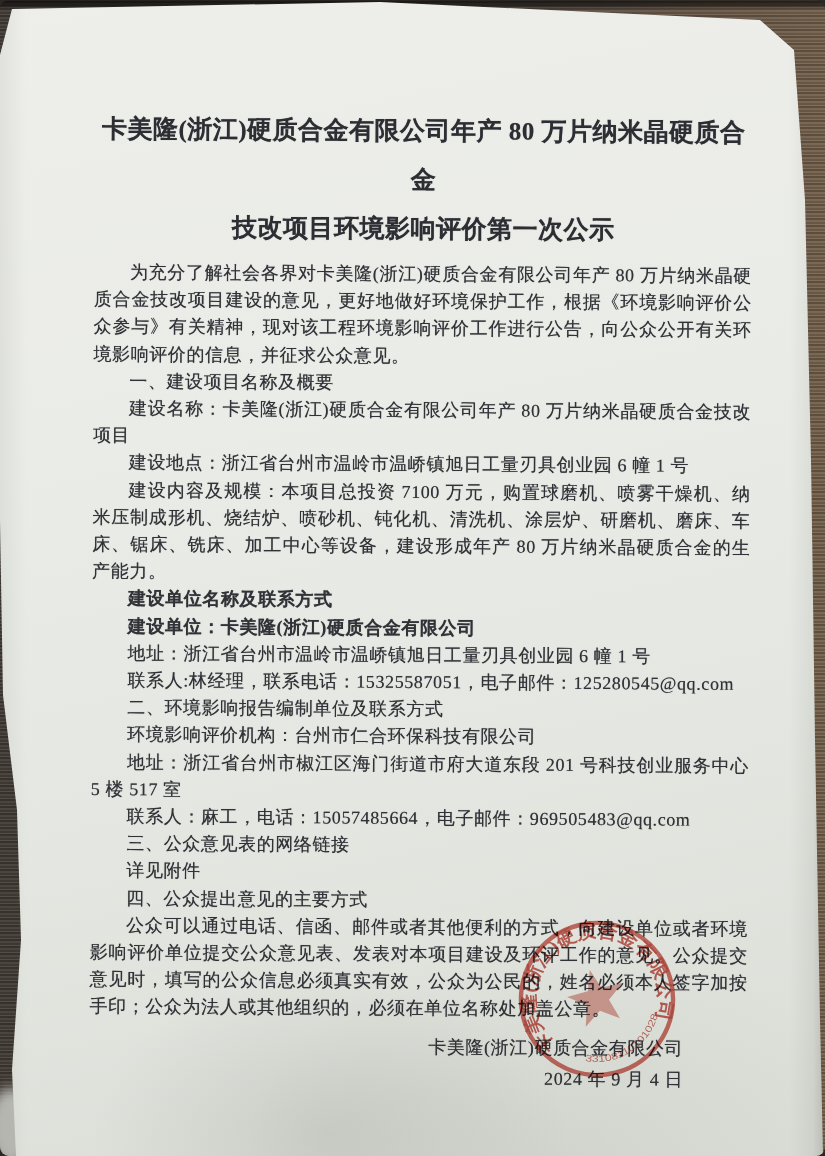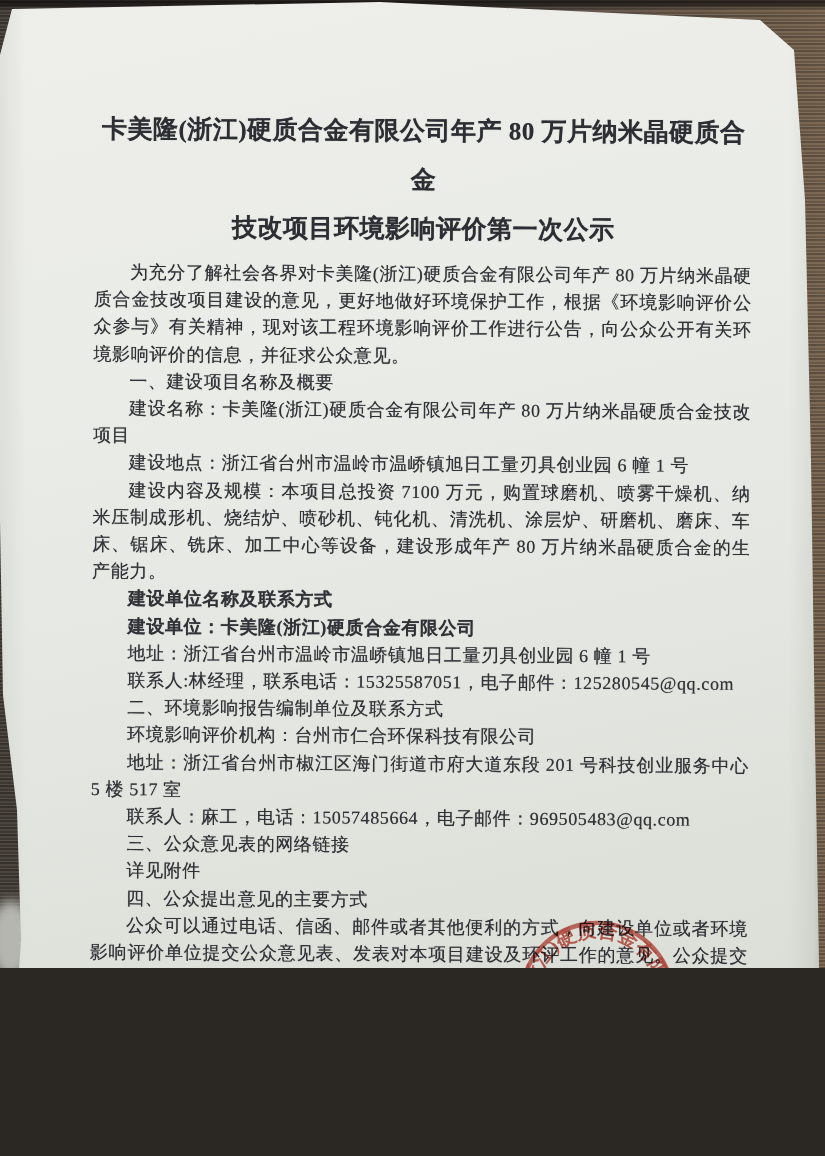--- a/index.html
+++ b/index.html
@@ -1,23 +1,24 @@
 <!DOCTYPE html>
 <html><head>
 <meta charset="utf-8">
 <title>Document</title>
 <style>
   html,body{margin:0;padding:0;background:#2b2722;}
   .frame{
-    position:relative;width:825px;height:968px;overflow:hidden;
+    position:relative;width:825px;height:1156px;overflow:hidden;
     background:
       linear-gradient(180deg, rgba(5,5,5,.6) 0px, rgba(5,5,5,.6) 5px, rgba(5,5,5,0) 9px),
       repeating-linear-gradient(180deg, rgba(255,255,255,.07) 0 1px, rgba(0,0,0,.22) 1px 3px, rgba(255,255,255,.03) 3px 5px, rgba(0,0,0,.12) 5px 7px),
       linear-gradient(90deg,#463f39 0%, #4e463e 45%, #5d5147 70%, #6e5c4b 88%, #77644f 100%);
     font-family:"Liberation Serif","DejaVu Serif",serif;
+    border-radius:9px;
   }
   .desk-light-patch{
     position:absolute;left:-12px;bottom:-10px;width:46px;height:78px;
     background:#b5b6b0;filter:blur(6px);border-radius:50%;
   }
   .paper{
     position:absolute;inset:0;
     clip-path:polygon(12px 9px, 380px 2px, 760px 20px, 794px 50px, 805px 200px, 811px 460px, 815px 740px, 820px 1020px, 823px 1156px, 16px 1156px, 12px 1070px, 21px 940px, 17px 810px, 3px 695px, 0px 520px, 0px 55px);
     background:
       radial-gradient(ellipse 340px 230px at 330px 1135px, rgba(98,104,94,.17), rgba(98,104,94,0) 70%),

